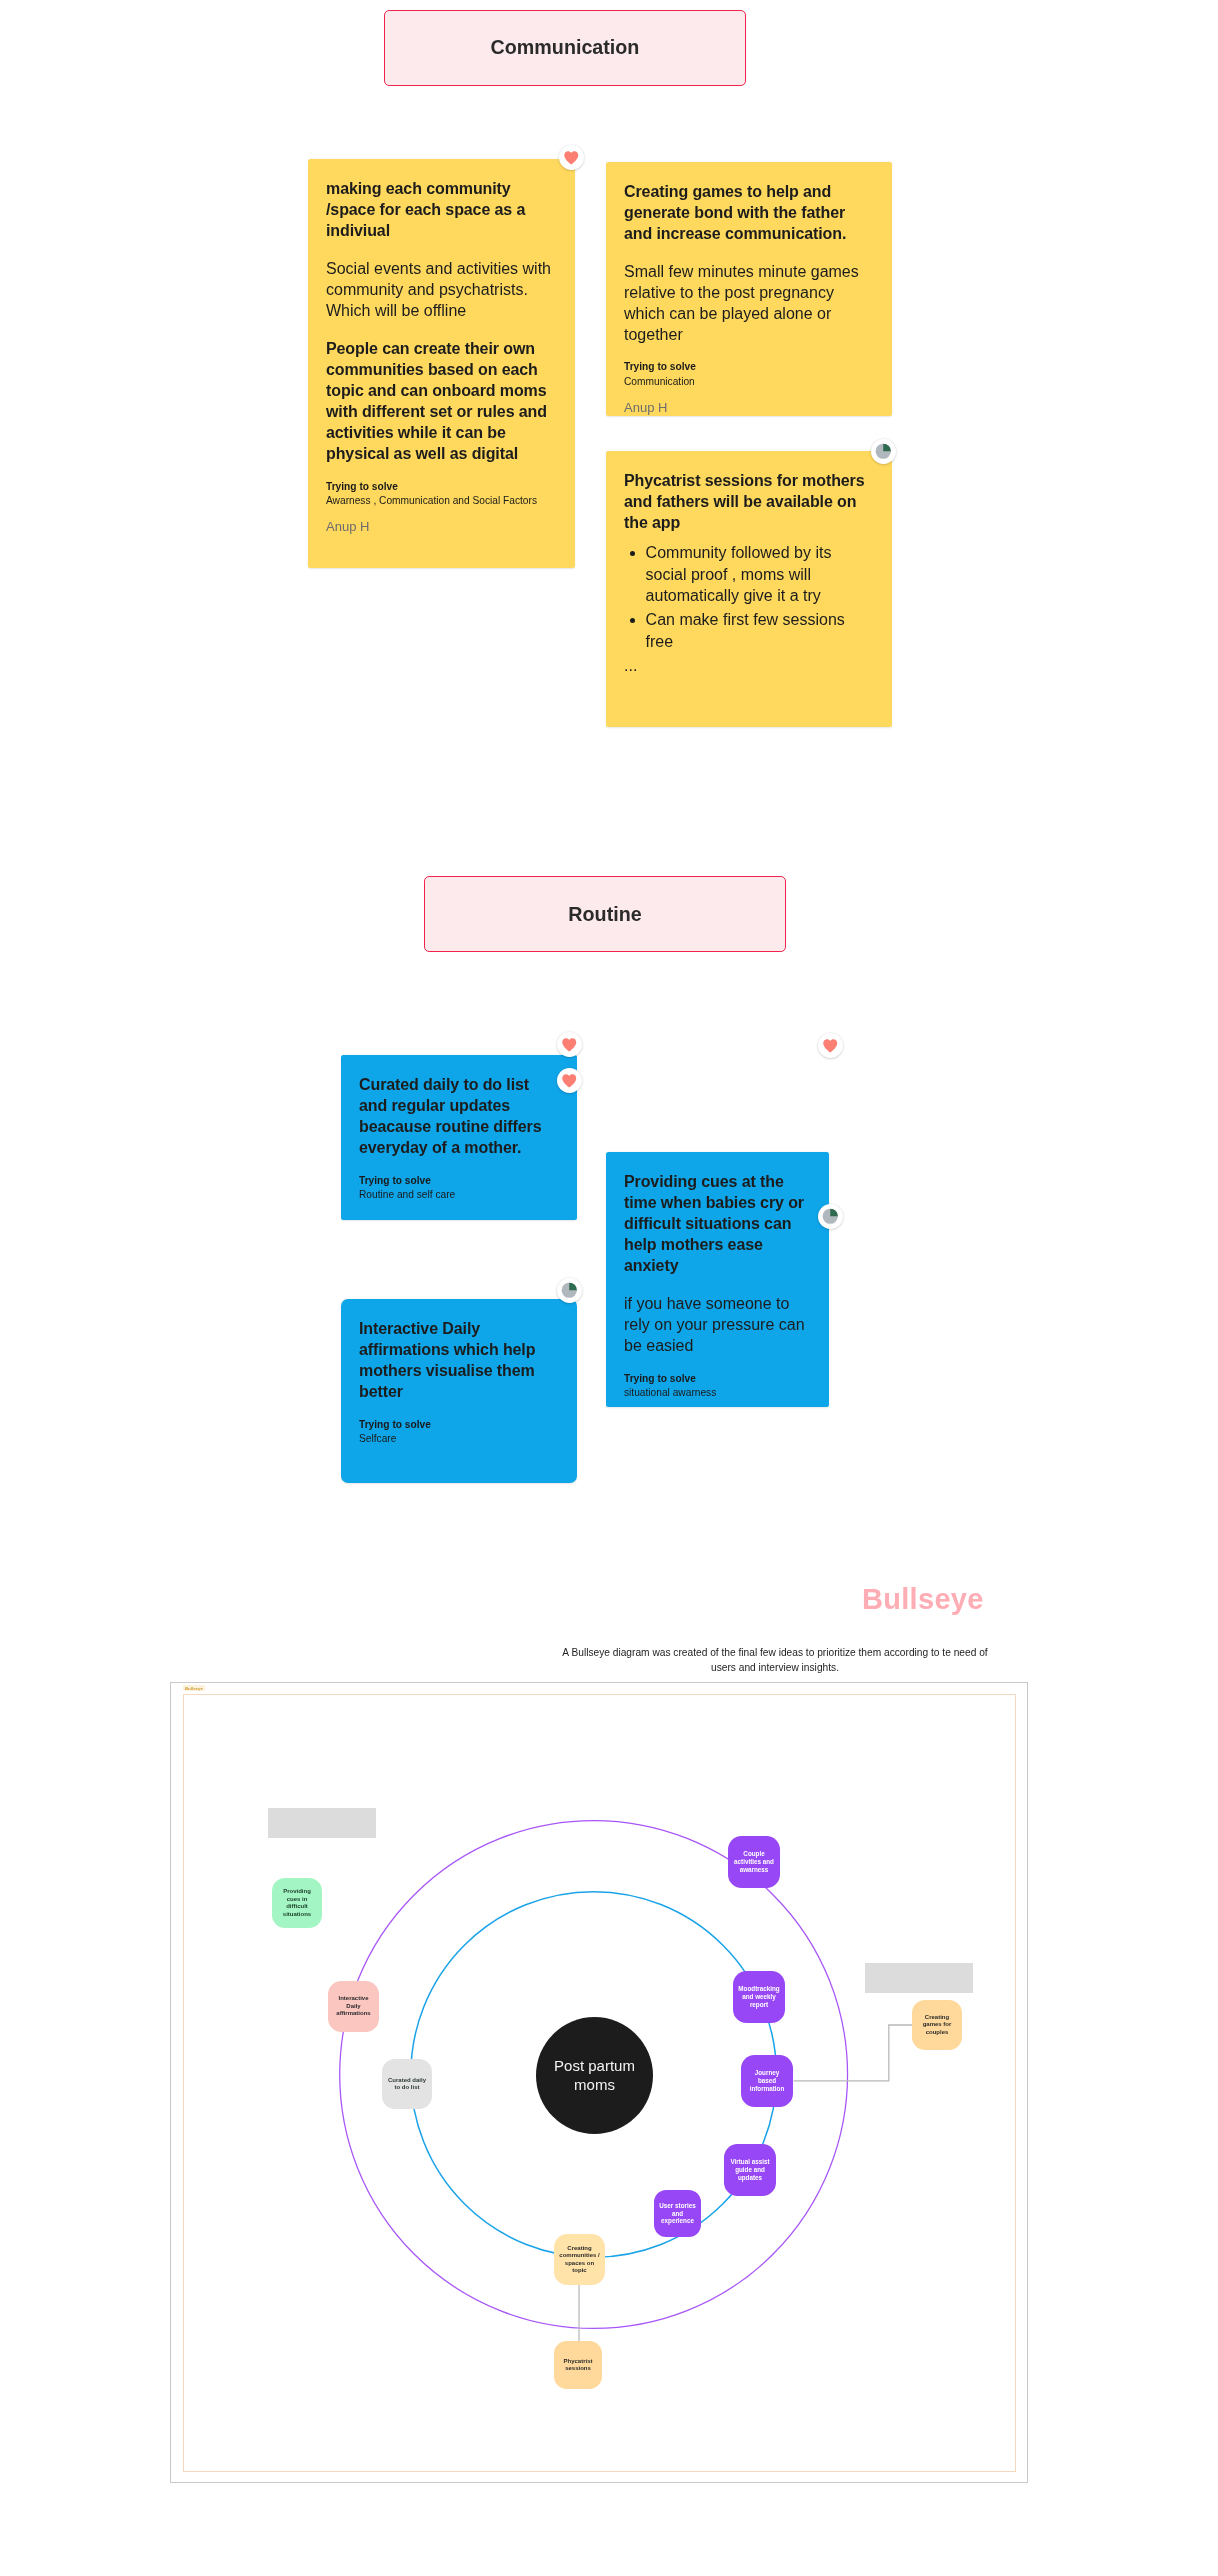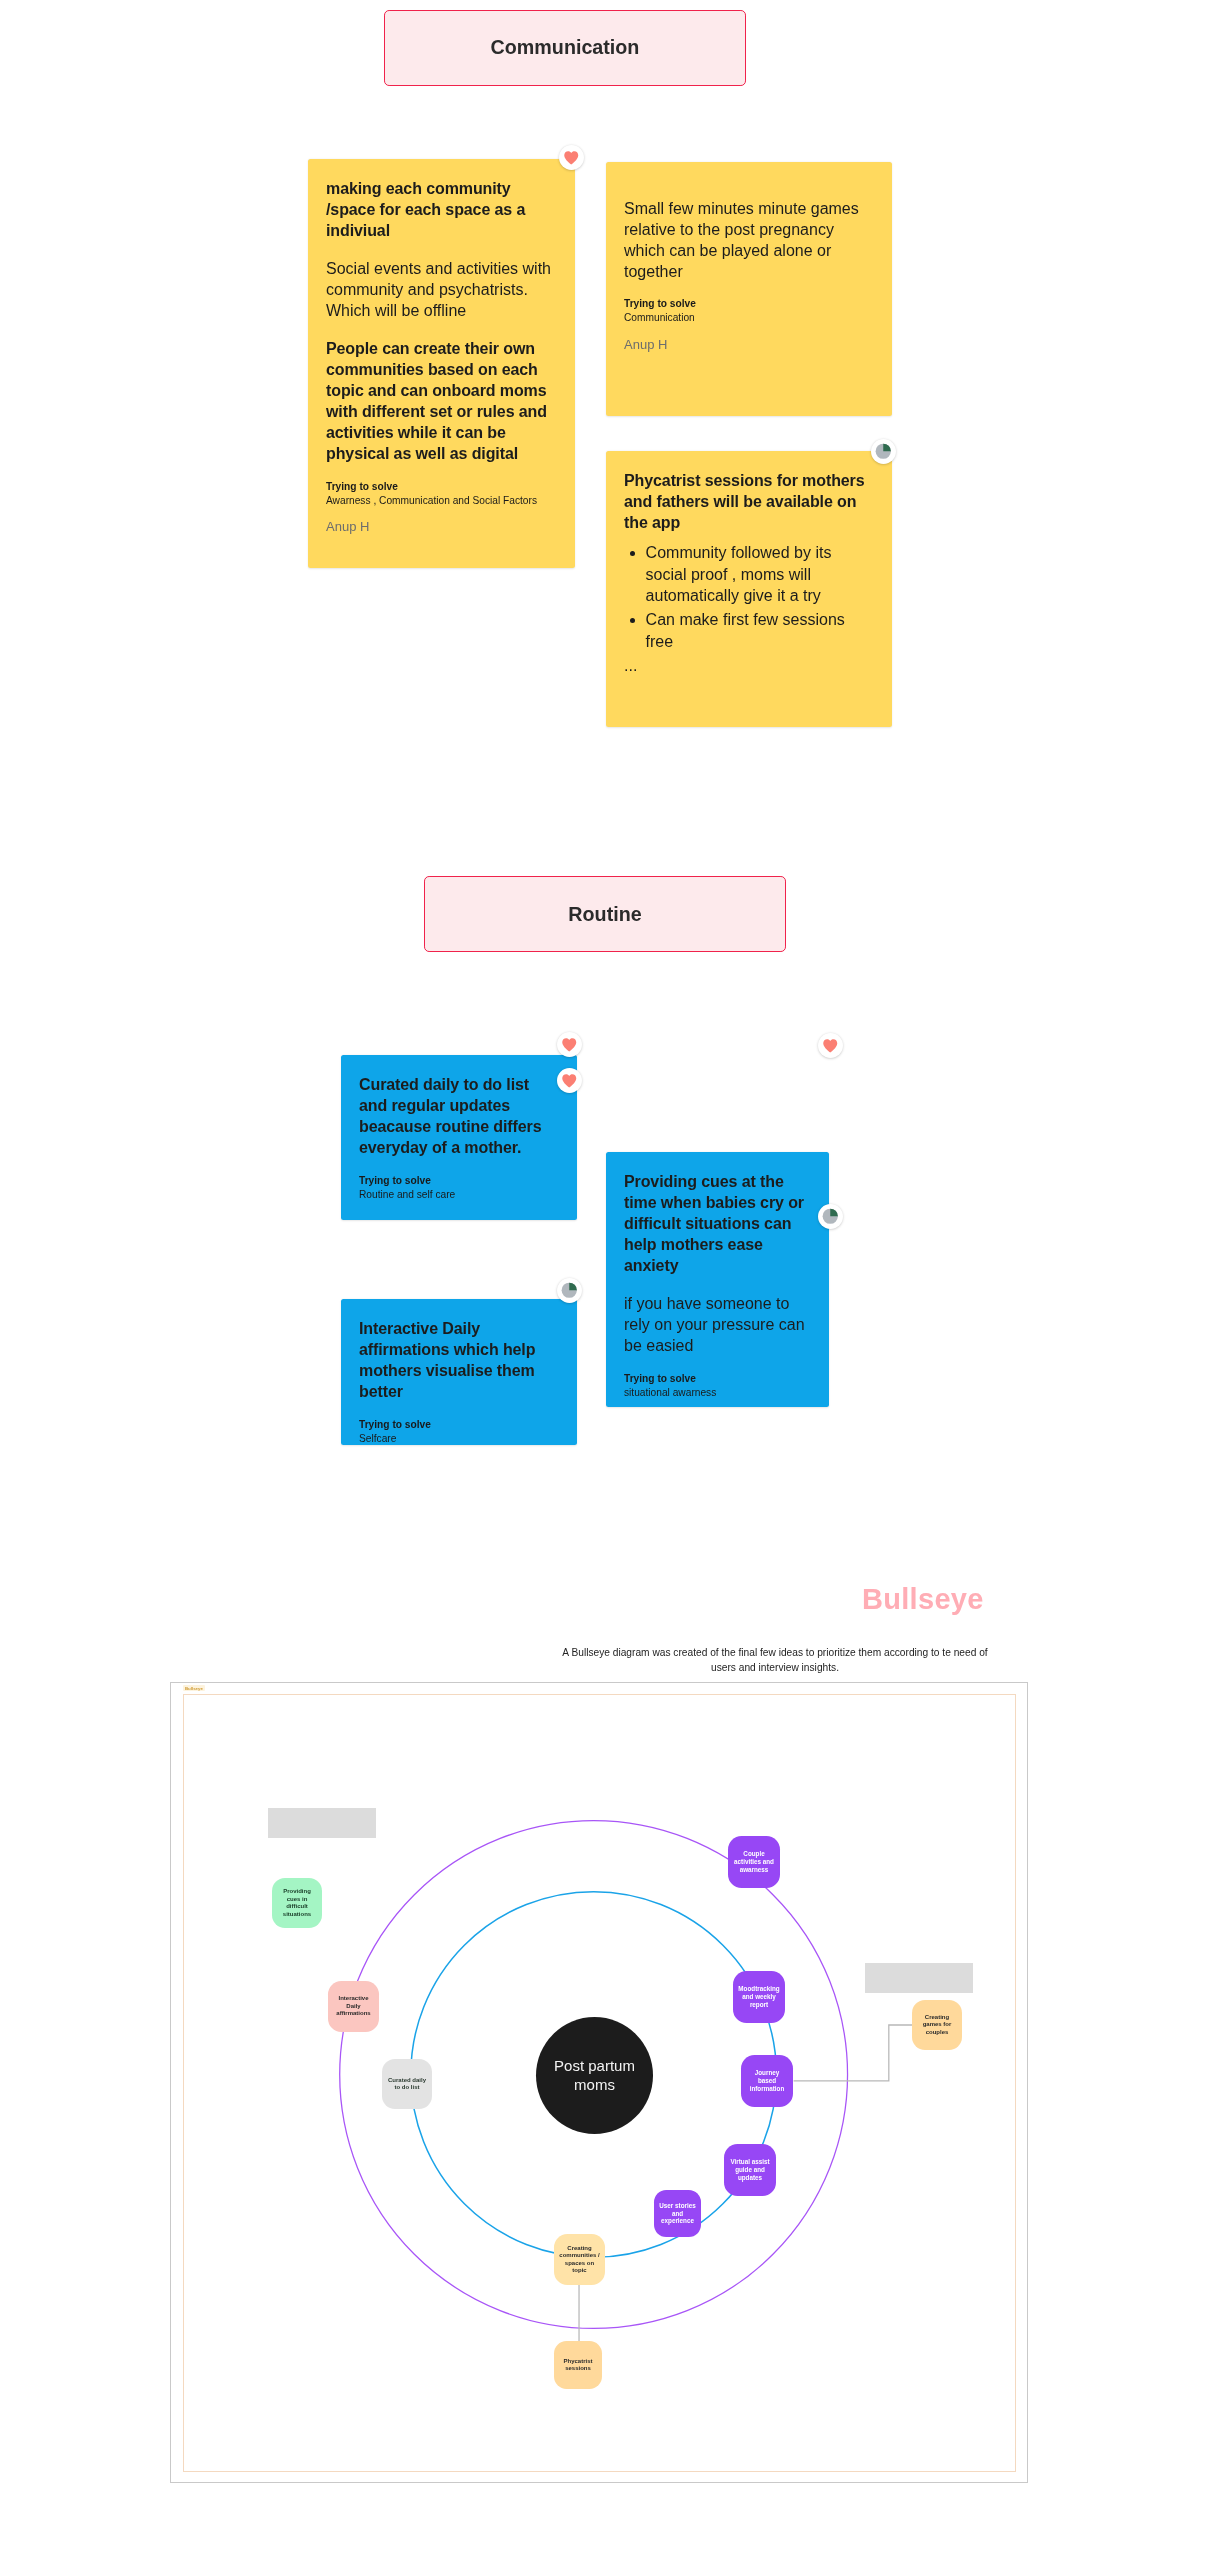--- a/index.html
+++ b/index.html
@@ -148,20 +148,21 @@
     <p class="solve-value">Awarness , Communication and Social Factors</p>
     <p class="author">Anup H</p>
   </div>
   <div class="chip" style="left:559px; top:145px;">
     <svg width="16.5" height="15.2" viewBox="0 0 24 22">
       <path d="M12 21S1.8 14.2 1.8 7.6C1.8 4.2 4.4 1.8 7.4 1.8c2 0 3.6 1 4.6 2.5 1-1.5 2.6-2.5 4.6-2.5 3 0 5.6 2.4 5.6 5.8C22.2 14.2 12 21 12 21z" fill="#fb7f73"></path>
     </svg>
   </div>
 
   <div class="note yellow" style="left:606px; top:162px; width:286px; height:254px;">
+    <p class="h">Creating games to help and generate bond with the father and increase communication.</p>
     <div class="gap"></div>
     <p class="b">Small few minutes minute games relative to the post pregnancy which can be played alone or together</p>
     <p class="solve-label">Trying to solve</p>
     <p class="solve-value">Communication</p>
     <p class="author">Anup H</p>
   </div>
 
   <div class="note yellow" style="left:606px; top:451px; width:286px; height:276px;">
     <p class="h">Phycatrist sessions for mothers and fathers will be available on the app</p>
     <ul>
@@ -210,21 +211,21 @@
     <p class="solve-label">Trying to  solve</p>
     <p class="solve-value">situational awarness</p>
   </div>
   <div class="chip" style="left:818px; top:1204px;">
     <svg width="16.5" height="16.5" viewBox="0 0 26 26">
       <circle cx="13" cy="13" r="12" fill="#b0b7bd"></circle>
       <path d="M13 13 L13 1 A12 12 0 0 1 25 13 Z" fill="#2f6b4f"></path>
     </svg>
   </div>
 
-  <div class="note green" style="left:341px; top:1299px; width:236px; height:146px;">
+  <div class="note green" style="left:341px; top:1299px; width:236px; height:184px;border-radius:7px;">
     <p class="h">Interactive Daily affirmations which help mothers visualise them better</p>
     <p class="solve-label">Trying to solve</p>
     <p class="solve-value">Selfcare</p>
   </div>
   <div class="chip" style="left:557px; top:1278px;">
     <svg width="16.5" height="16.5" viewBox="0 0 26 26">
       <circle cx="13" cy="13" r="12" fill="#b0b7bd"></circle>
       <path d="M13 13 L13 1 A12 12 0 0 1 25 13 Z" fill="#2f6b4f"></path>
     </svg>
   </div>

